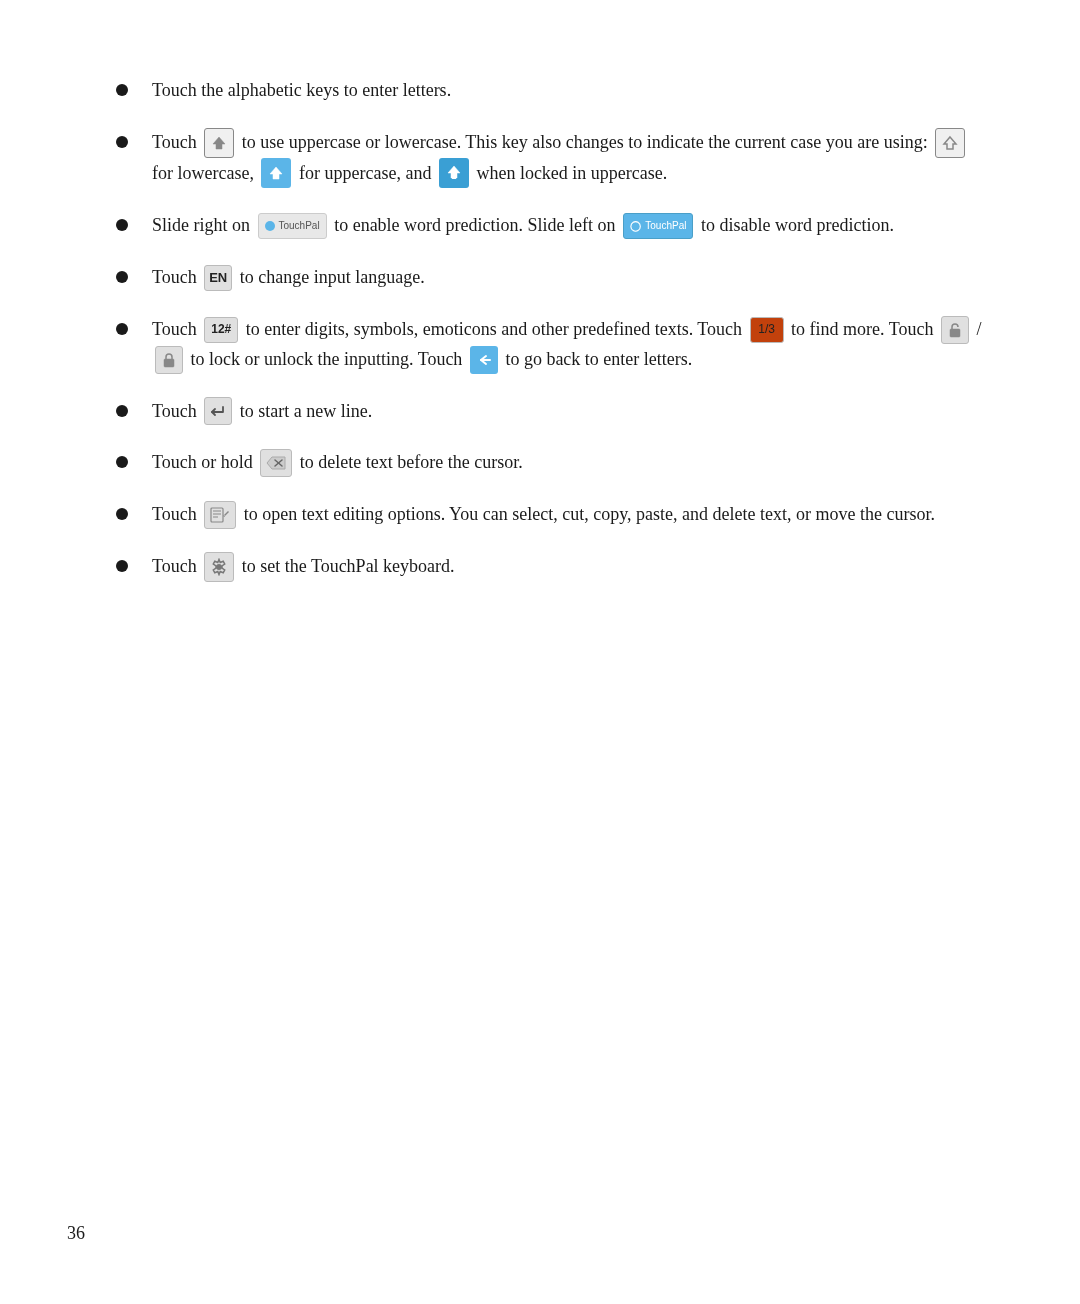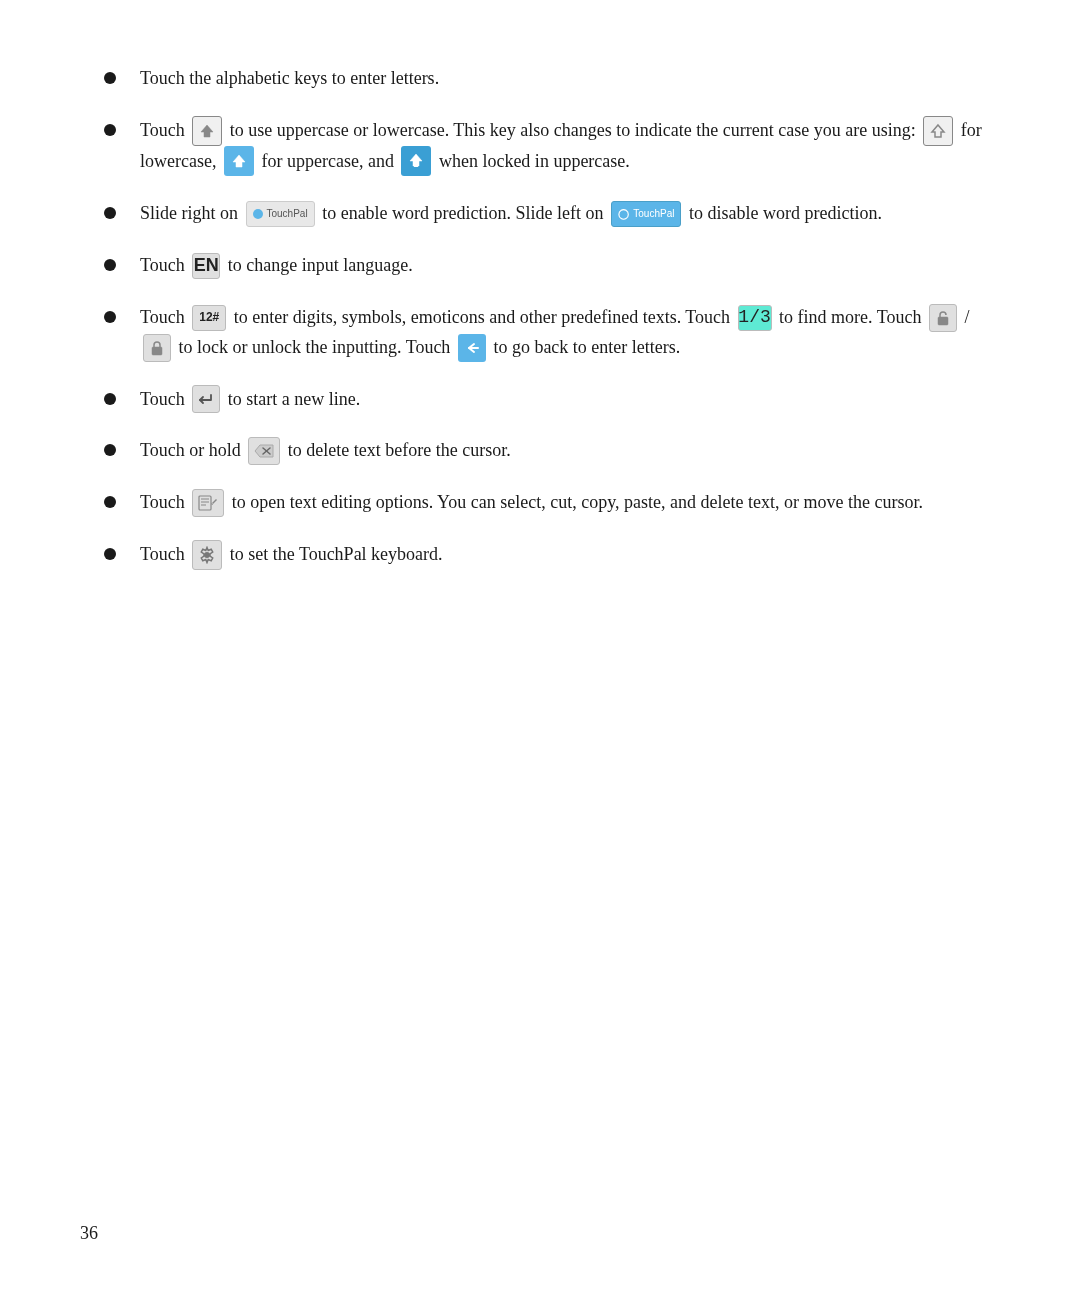--- a/index.html
+++ b/index.html
@@ -19,21 +19,21 @@
     }
 
     .page-container {
       padding: 60px 80px 80px 80px;
       max-width: 1080px;
     }
 
     .bullet-list {
       list-style: none;
       padding: 0;
-      margin: 4px;
+      margin: 16px;
     }
 
     .bullet-list li {
       display: flex;
       align-items: flex-start;
       margin-bottom: 22px;
       line-height: 1.65;
     }
 
     .bullet-dot {
@@ -140,21 +140,21 @@
     
     .icon-en {
       display: inline-flex;
       align-items: center;
       justify-content: center;
       background: #e0e0e0;
       border: 1px solid #bbb;
       border-radius: 3px;
       width: 28px;
       height: 26px;
-      font-size: 18px;
+      font-size: 13px;
       font-weight: bold;
       color: #222;
       font-family: sans-serif;
       vertical-align: middle;
     }
 
     
     .icon-12hash {
       display: inline-flex;
       align-items: center;
@@ -169,28 +169,28 @@
       color: #222;
       font-family: sans-serif;
       vertical-align: middle;
     }
 
     
     .icon-1of3 {
       display: inline-flex;
       align-items: center;
       justify-content: center;
-      background: #5eead4;
+      background: #c2410c;
       border: 1px solid #bbb;
       border-radius: 3px;
       width: 34px;
       height: 26px;
-      font-size: 18px;
+      font-size: 12px;
       color: #222;
-      font-family: Liberation Mono, monospace;
+      font-family: Liberation Sans, sans-serif;
       vertical-align: middle;
     }
 
     
     .icon-lock {
       display: inline-flex;
       align-items: center;
       justify-content: center;
       background: #e0e0e0;
       border: 1px solid #bbb;
@@ -303,21 +303,21 @@
       width: 30px;
       height: 30px;
       font-size: 16px;
       color: #555;
       vertical-align: middle;
     }
 
     .page-number {
       position: absolute;
       bottom: 60px;
-      left: 80px;
+      left: 67px;
       font-size: 18px;
       color: #1a1a1a;
       font-family: 'Georgia', serif;
     }
   </style>
 </head>
 <body>
 
 <div class="page-container">
   <ul class="bullet-list">

